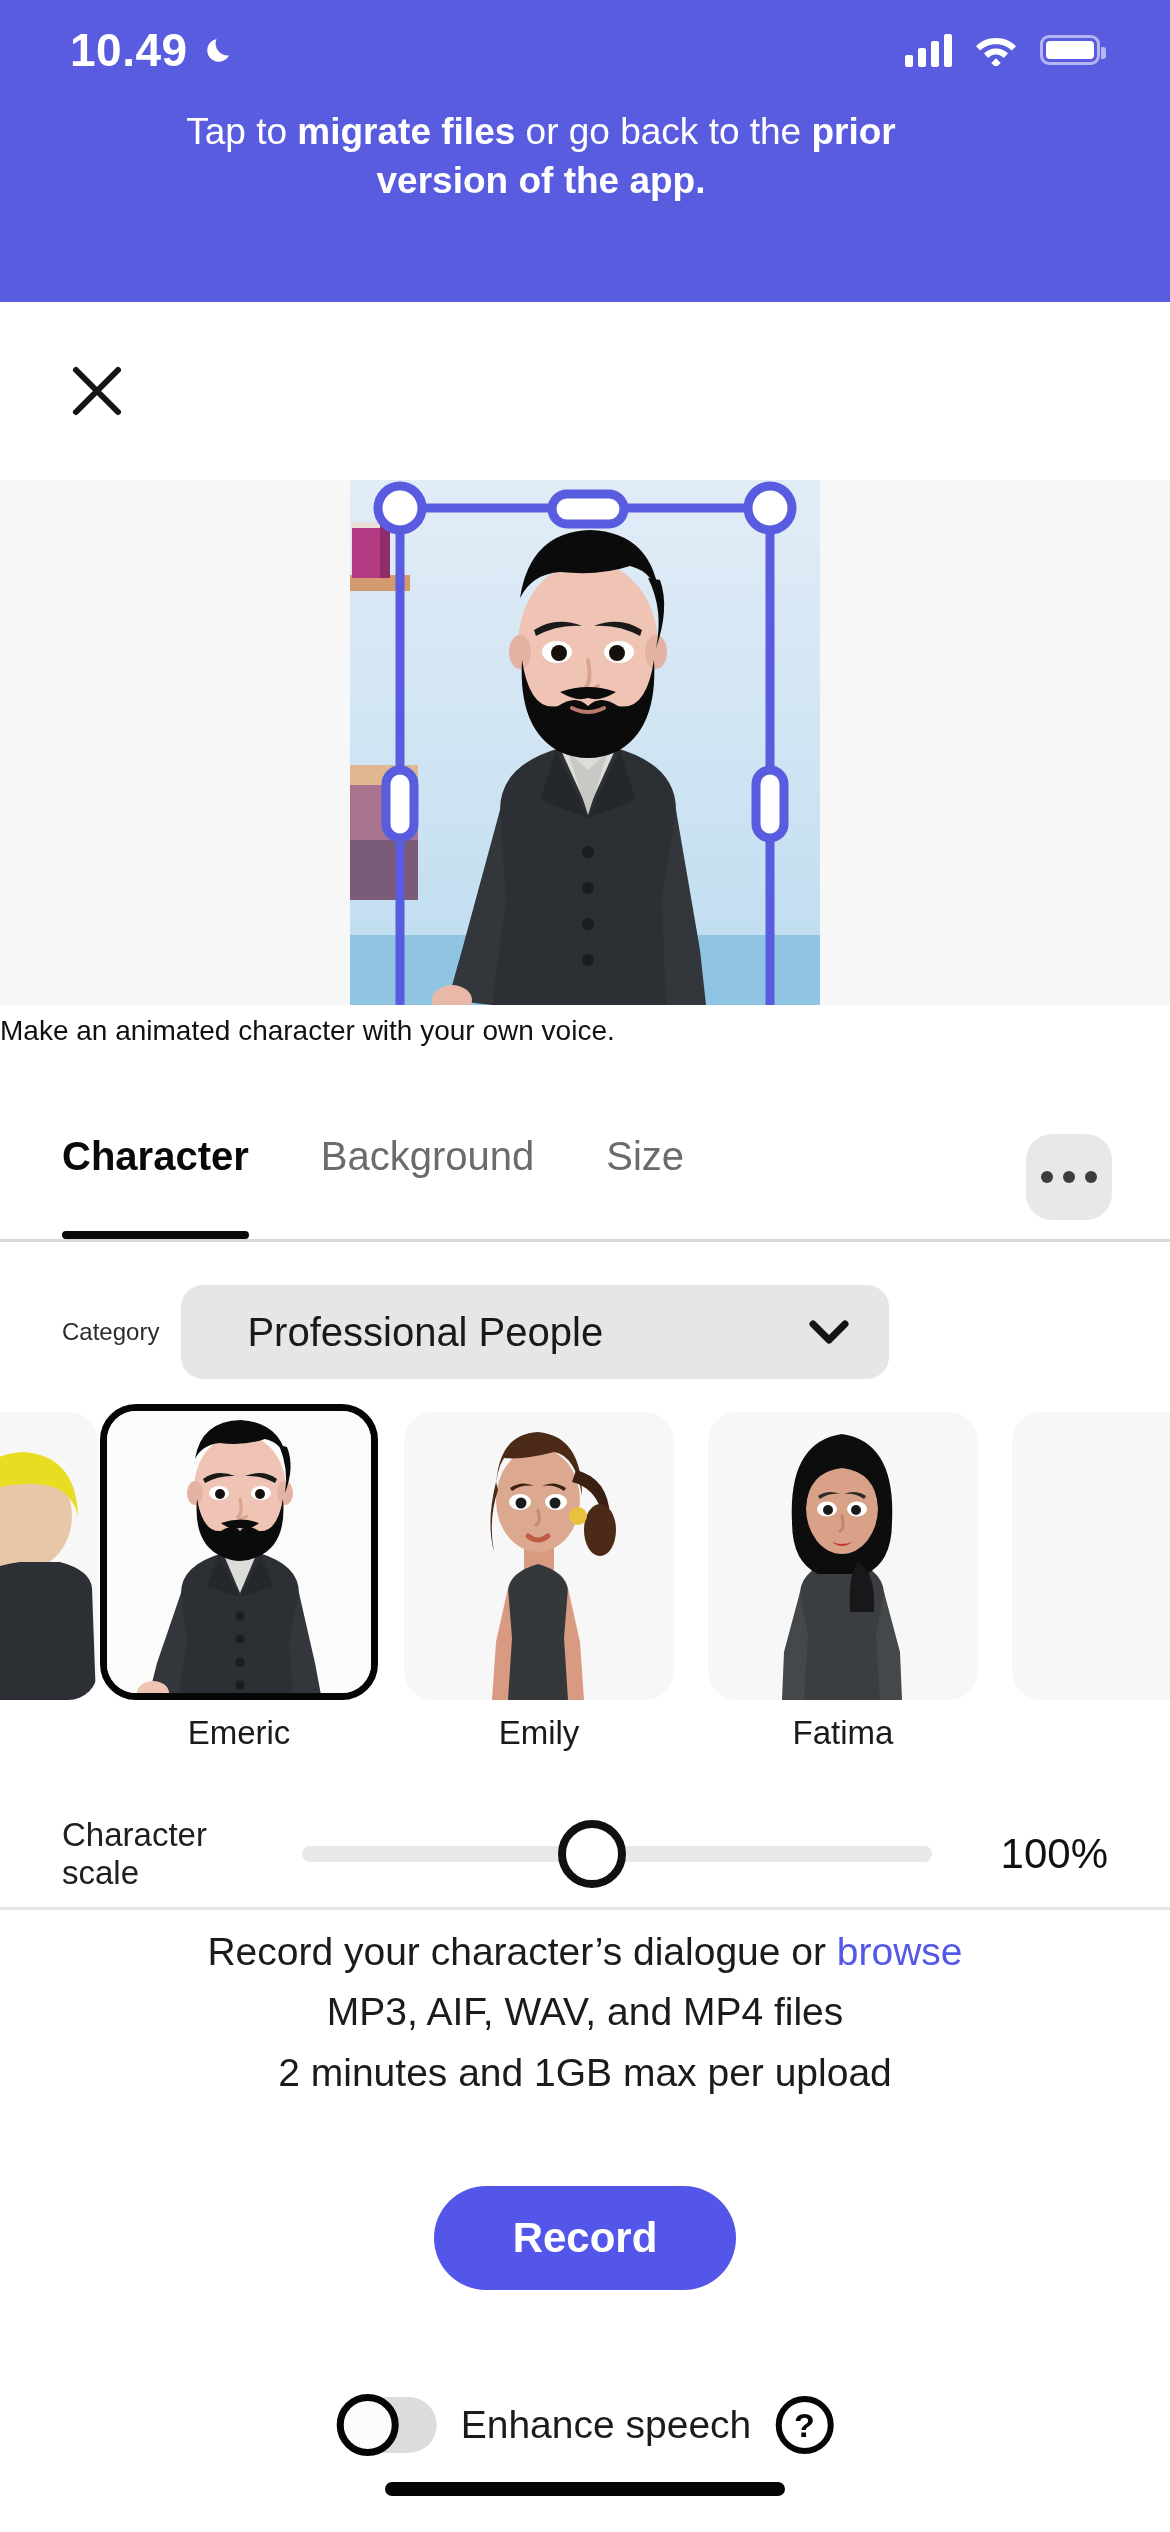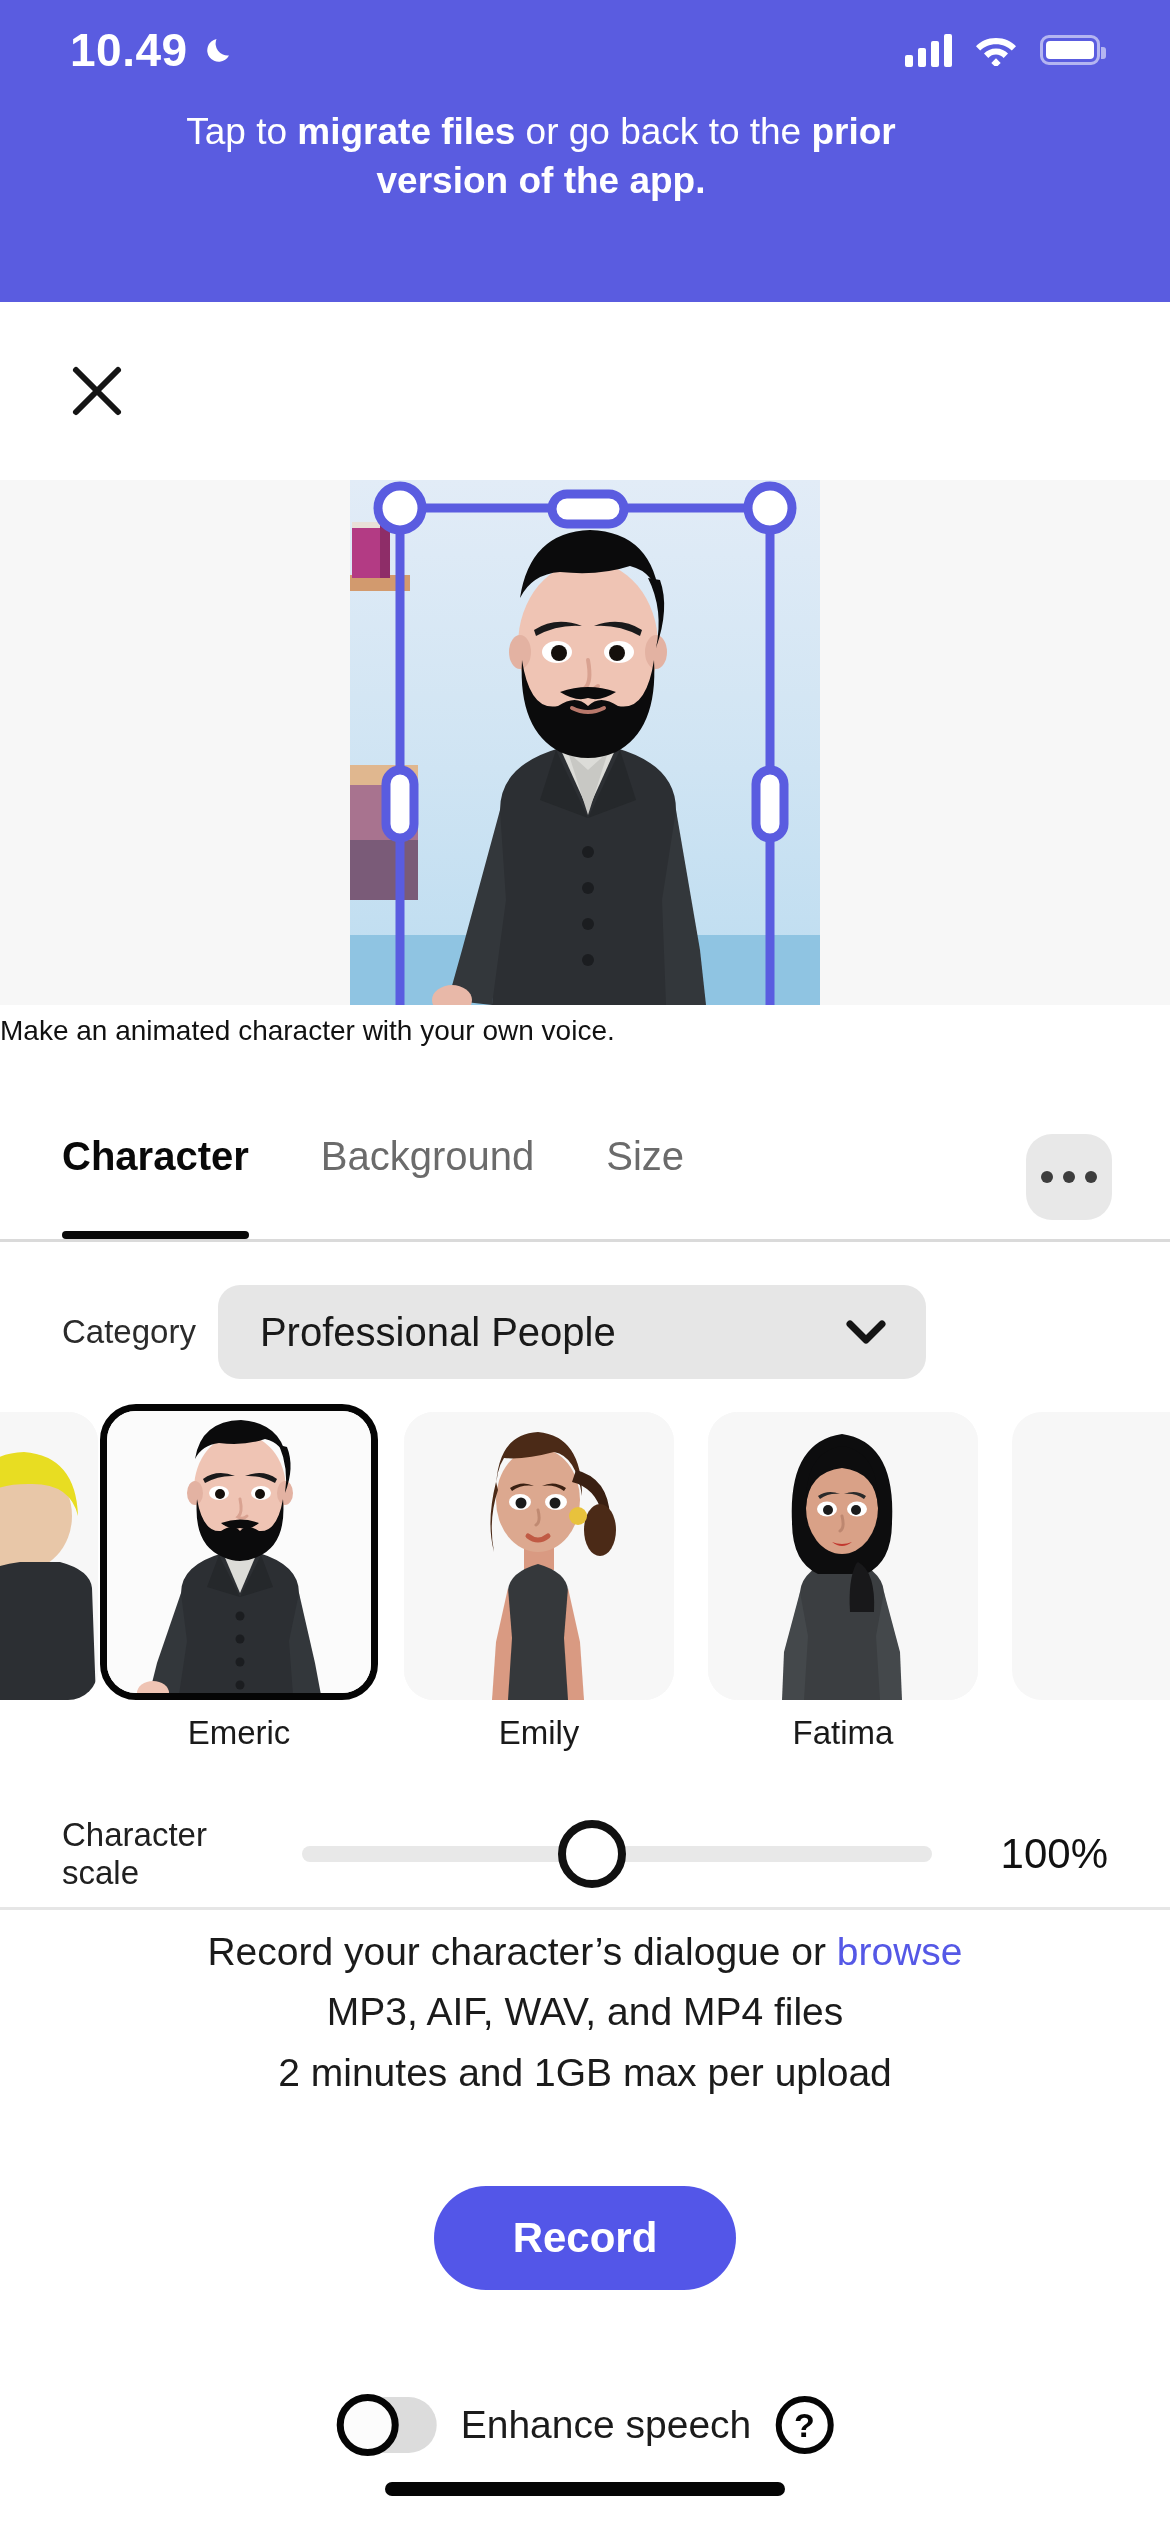--- a/index.html
+++ b/index.html
@@ -102,25 +102,25 @@
     width:86px; height:86px; border-radius:26px; background:#e8e8e8;
     display:flex; align-items:center; justify-content:center; gap:10px;
   }
   .more-btn i { width:12px; height:12px; border-radius:50%; background:#3d3d3d; display:block; }
 
   
   .category-row {
     position:absolute; top:1278px; left:0; width:1170px; height:108px;
     display:flex; align-items:center; padding-left:62px;
   }
-  .category-label { font-size:33px; color:#2b2b2b; margin-right:22px; }
+  .category-label { font-size:24px; color:#2b2b2b; margin-right:22px; }
   .category-select {
     width:708px; height:94px; background:#e6e6e6; border-radius:22px;
     display:flex; align-items:center; justify-content:space-between;
-    padding:0 40px 0 42px;
+    padding:0 40px 0 66px;
   }
   .category-value { font-size:40px; color:#191919; }
 
   .carousel-names {
     position:absolute; top:1714px; left:0; width:1170px; height:60px;
   }
   .cname {
     position:absolute; text-align:center; font-size:33px; color:#1a1a1a; top:0;
   }
 

